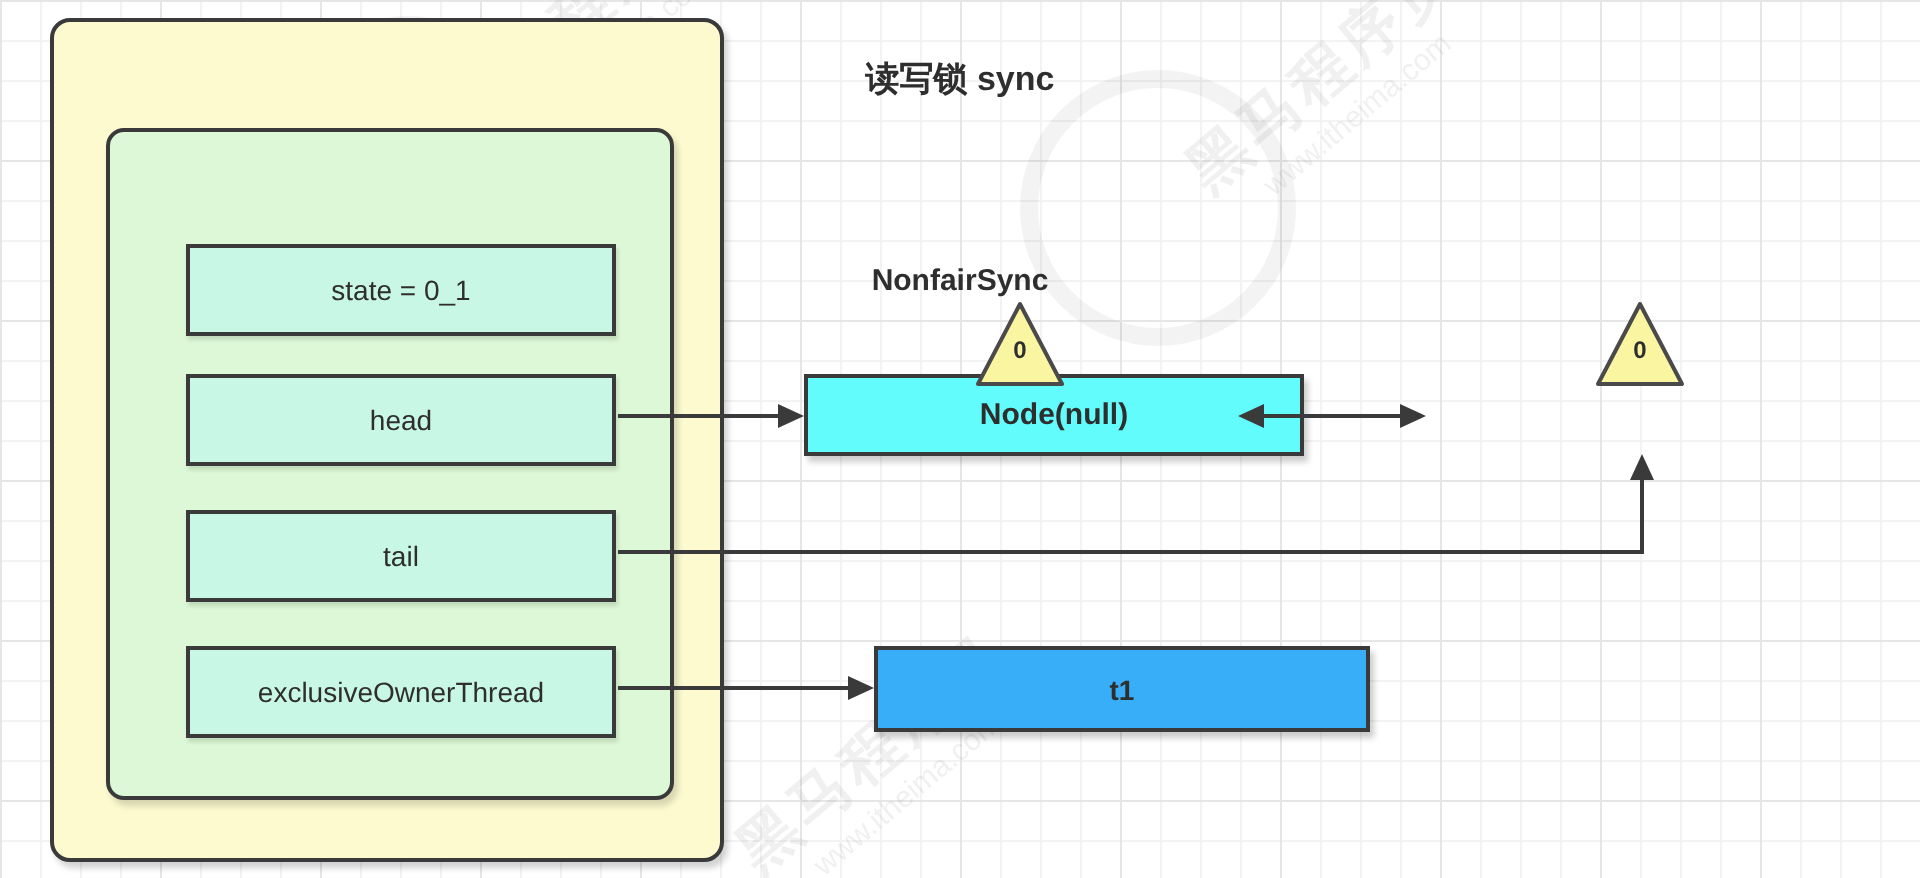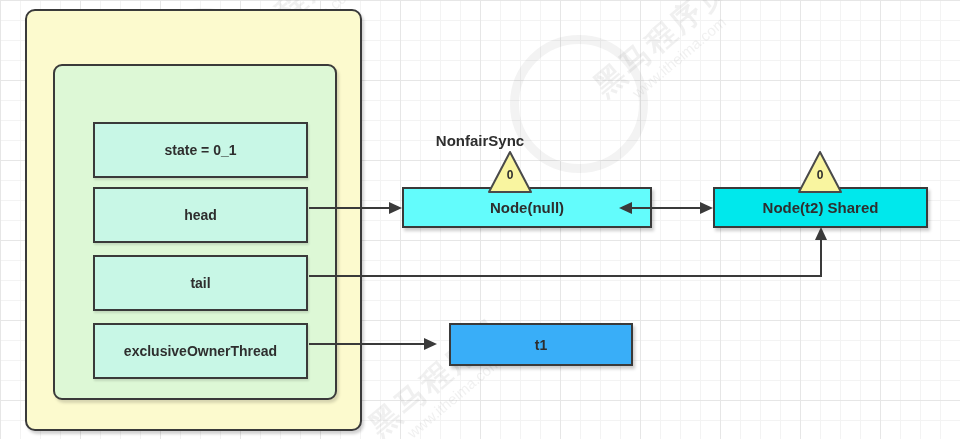--- a/index.html
+++ b/index.html
@@ -23,29 +23,29 @@
   .wm-ring{position:absolute;border:9px solid rgba(90,90,90,0.07);border-radius:50%;z-index:1;pointer-events:none;}
   
   .outer-box{left:25px;top:9px;width:337px;height:422px;background:#FCFACE;
     border:2px solid #3A3A3A;border-radius:10px;box-shadow:2px 3px 3px rgba(0,0,0,0.18);z-index:2;}
   .inner-box{left:53px;top:64px;width:284px;height:336px;background:#DDF8D6;
     border:2px solid #3A3A3A;border-radius:9px;box-shadow:2px 3px 3px rgba(0,0,0,0.15);z-index:3;}
   .box-title{left:0;right:0;text-align:center;font-weight:bold;color:#2e2e2e;z-index:4;}
   .outer-title{top:28px;font-size:17px;}
   .inner-title{top:84px;font-size:15px;margin-top:48px;}
   
-  .field{left:93px;width:215px;height:56px;background:#C8F7E6;border:2px solid #3A3A3A;
-    display:flex;align-items:center;justify-content:center;font-weight:bold;font-size:14px;
+  .field{left:93px;width:215px;height:46px;background:#C8F7E6;border:2px solid #3A3A3A;
+    display:flex;align-items:center;justify-content:center;font-weight:normal;font-size:14px;
     color:#2e2e2e;z-index:5;box-shadow:1px 2px 2px rgba(0,0,0,0.12);}
   
   .nodebox{height:41px;border:2px solid #3A3A3A;display:flex;align-items:center;justify-content:center;
     font-weight:bold;font-size:15px;color:#2e2e2e;z-index:5;box-shadow:2px 3px 3px rgba(0,0,0,0.2);}
   .node-null{left:402px;top:187px;width:250px;background:#63FCFC;}
   .node-shared{left:713px;top:187px;width:215px;background:#00E8EC;}
-  .thread-box{left:449px;top:323px;width:184px;height:43px;background:#39AEF8;font-size:14px;text-align:center;}
+  .thread-box{left:437px;top:323px;width:248px;height:43px;background:#39AEF8;font-size:14px;text-align:center;}
   
   .tri{width:46px;height:44px;z-index:6;}
   .tri svg{position:absolute;left:0;top:0;}
   .tri .tri-num{position:absolute;left:0;right:0;top:18px;text-align:center;
     font-size:12px;font-weight:bold;color:#2e2e2e;}
   
   .line{background:#3A3A3A;z-index:7;}
   .ah{width:0;height:0;z-index:7;}
   .ah-right{border-top:6px solid transparent;border-bottom:6px solid transparent;border-left:13px solid #3A3A3A;}
   .ah-left{border-top:6px solid transparent;border-bottom:6px solid transparent;border-right:13px solid #3A3A3A;}
@@ -65,31 +65,31 @@
   <div class="wm-tile" style="left:585px;top:18px;">
     <span class="wm-brand">黑马程序员</span>
     <span class="wm-url">www.itheima.com</span>
   </div>
   <div class="wm-tile" style="left:360px;top:358px;">
     <span class="wm-brand">黑马程序员</span>
     <span class="wm-url">www.itheima.com</span>
   </div>
 
   <div class="abs outer-box"></div>
+  <div class="abs box-title outer-title">读写锁 sync</div>
 
   <div class="abs inner-box"></div>
   <div class="abs box-title inner-title">NonfairSync</div>
 
   <div class="abs field" style="top:122px;">state = 0_1</div>
   <div class="abs field" style="top:187px;">head</div>
   <div class="abs field" style="top:323px;">exclusiveOwnerThread</div>
   <div class="abs field" style="top:255px;">tail</div>
 
   <div class="abs nodebox node-null">Node(null)</div>
-  <div class="abs nodebox node-shared">Node(t2) Shared</div>
   <div class="abs nodebox thread-box">t1</div>
 
   <div class="abs tri" style="left:487px;top:150px;">
     <svg width="46" height="44" viewBox="0 0 46 44">
       <polygon points="23,2 44,42 2,42" fill="#F9F5A0" stroke="#4A4A4A" stroke-width="2" stroke-linejoin="round"></polygon>
     </svg>
     <span class="tri-num">0</span>
   </div>
   <div class="abs tri" style="left:797px;top:150px;">
     <svg width="46" height="44" viewBox="0 0 46 44">

